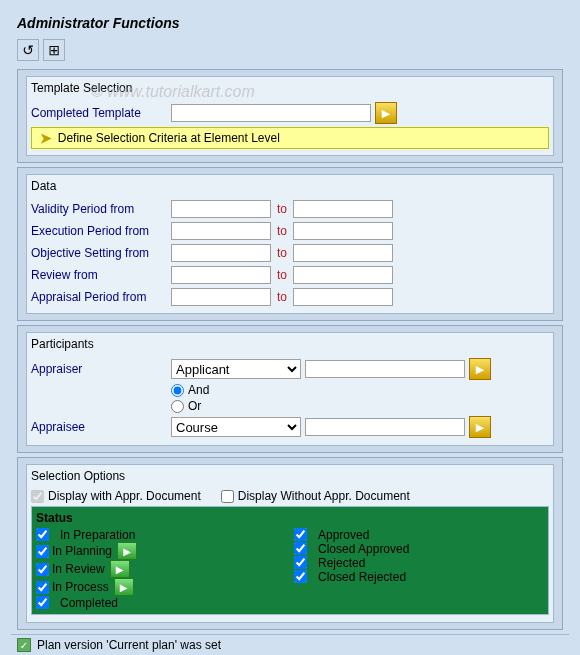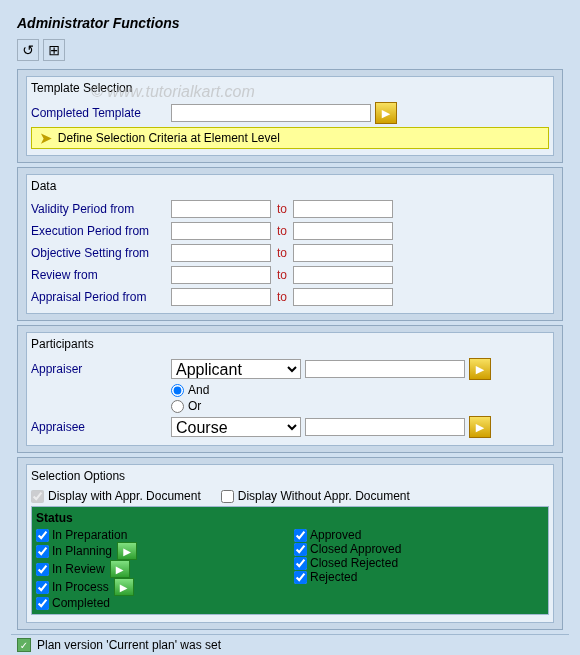--- a/index.html
+++ b/index.html
@@ -114,21 +114,21 @@
       justify-content: center;
       cursor: pointer;
       font-size: 11px;
       color: #fff;
       flex-shrink: 0;
     }
     .select-field {
       height: 20px;
       border: 1px solid #a0a0a0;
       background: #fff;
-      font-size: 16px;
+      font-size: 13px;
       width: 130px;
     }
     .radio-row {
       display: flex;
       align-items: center;
       margin: 2px 0 2px 140px;
       gap: 4px;
       font-size: 12px;
     }
     .radio-input {
@@ -141,22 +141,22 @@
       margin: 3px 0;
       padding: 4px;
     }
     .status-title {
       font-weight: bold;
       font-size: 12px;
       margin-bottom: 3px;
     }
     .status-item {
       display: flex;
-      align-items: flex-end;
-      gap: 3px;
+      align-items: flex-start;
+      gap: 11px;
       font-size: 12px;
     }
     .status-item-with-btn {
       display: flex;
       align-items: center;
       gap: 3px;
       font-size: 12px;
     }
     .status-btn {
       width: 20px;
@@ -362,25 +362,25 @@
             <div class="status-item">
               <input type="checkbox" checked="" style="width: 13px; height: 13px;">
               <span>Approved</span>
             </div>
             <div class="status-item">
               <input type="checkbox" checked="" style="width: 13px; height: 13px;">
               <span>Closed Approved</span>
             </div>
             <div class="status-item">
               <input type="checkbox" checked="" style="width: 13px; height: 13px;">
+              <span>Rejected</span>
+            </div>
+            <div class="status-item">
+              <input type="checkbox" checked="" style="width: 13px; height: 13px;">
               <span>Closed Rejected</span>
-            </div>
-            <div class="status-item">
-              <input type="checkbox" checked="" style="width: 13px; height: 13px;">
-              <span>Rejected</span>
             </div>
           </div>
         </div>
       </div>
     </div>
   </div>
 
   <div class="bottom-bar">
     <div class="bottom-check">✓</div>
     <span>Plan version 'Current plan' was set</span>

